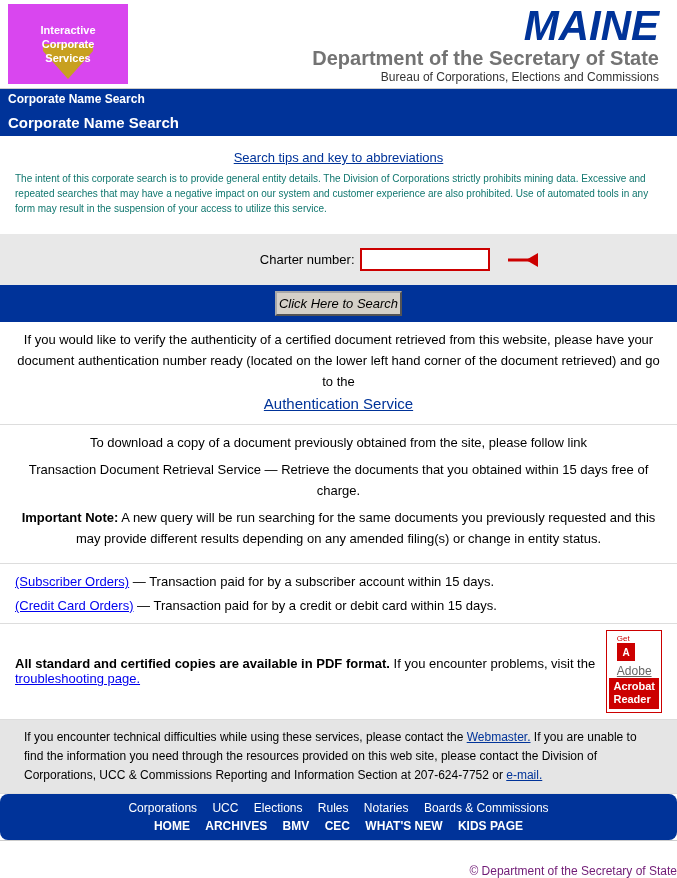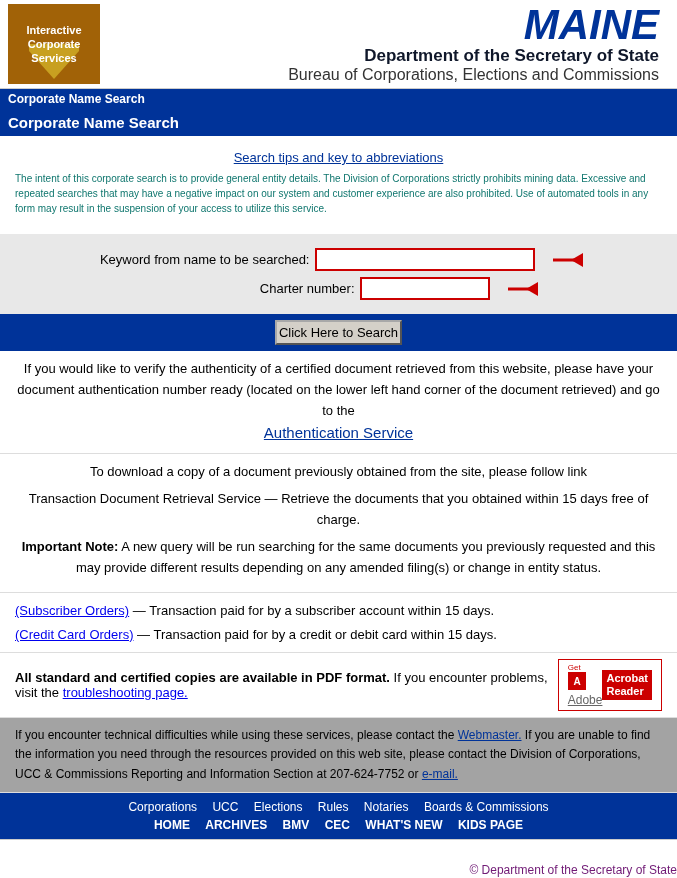--- a/index.html
+++ b/index.html
@@ -12,23 +12,23 @@
 
     
     .header {
       display: flex;
       align-items: center;
       background: #fff;
       border-bottom: 1px solid #ccc;
       padding: 4px 8px;
     }
     .header-logo {
-      width: 92px;
+      width: 120px;
       height: 80px;
-      background: #a16207;
+      background: #d946ef;
       display: flex;
       align-items: center;
       justify-content: center;
       flex-shrink: 0;
       position: relative;
       overflow: hidden;
     }
     .logo-text {
       color: #fff;
       font-size: 11px;
@@ -55,27 +55,27 @@
       padding-right: 10px;
     }
     .header-maine {
       color: #003399;
       font-size: 42px;
       font-weight: bold;
       font-style: italic;
       line-height: 1;
     }
     .header-dept {
-      color: #0f172a;
-      font-size: 17px;
+      color: #737373;
+      font-size: 20px;
       font-weight: bold;
     }
     .header-bureau {
       color: #333;
-      font-size: 16px;
+      font-size: 12px;
     }
 
     
     .nav-breadcrumb {
       background: #003399;
       color: #fff;
       font-size: 12px;
       font-weight: bold;
       padding: 3px 8px;
     }
@@ -184,20 +184,21 @@
       justify-content: center;
       padding: 6px;
     }
     .search-button {
       background: #d4d0c8;
       border: 2px outset #a8a8a8;
       padding: 3px 2px;
       font-size: 13px;
       cursor: pointer;
       font-weight: normal;
+      font-style: italic;
     }
 
     
     .info-section {
       padding: 8px 12px;
       text-align: center;
       font-size: 13px;
       line-height: 1.6;
       border-bottom: 1px solid #ddd;
     }
@@ -249,23 +250,24 @@
       font-size: 13px;
       flex: 1;
     }
     .acrobat-text strong {
       font-weight: bold;
     }
     .acrobat-badge {
       display: flex;
       align-items: center;
       border: 1px solid #cc0000;
-      padding: 3px 9px;
+      padding: 3px 2px;
       margin-left: 10px;
       flex-shrink: 0;
+      flex-direction: column;
     }
     .acrobat-adobe {
       color: #cc0000;
       font-size: 10px;
       font-weight: bold;
       margin-right: 4px;
     }
     .acrobat-reader {
       background: #cc0000;
       color: #fff;
@@ -275,38 +277,39 @@
       line-height: 1.2;
     }
     .acrobat-get {
       font-size: 8px;
       color: #cc0000;
       display: block;
     }
 
     
     .contact-section {
-      padding: 8px 15px;
+      padding: 8px 24px;
       font-size: 12px;
       line-height: 1.6;
       border-bottom: 1px solid #ddd;
-      background: #a3a3a3;
+      background: #e5e5e5;
     }
     .contact-section a {
       color: #003399;
       text-decoration: underline;
     }
 
     
     .bottom-nav {
       background: #003399;
       color: #fff;
       text-align: center;
       padding: 5px 0;
       font-size: 12px;
+      border-radius: 8px;
     }
     .bottom-nav-row1, .bottom-nav-row2 {
       padding: 2px 0;
     }
     .bottom-nav a, .bottom-nav span {
       color: #fff;
       text-decoration: none;
       margin: 0 6px;
       font-size: 12px;
     }
@@ -358,27 +361,20 @@
   <div class="search-tips-link">
     <a href="#">Search tips and key to abbreviations</a>
   </div>
 
   <p class="intro-text">The intent of this corporate search is to provide general entity details. The Division of Corporations strictly prohibits mining data. Excessive and repeated searches that may have a negative impact on our system and customer experience are also prohibited. Use of automated tools in any form may result in the suspension of your access to utilize this service.</p>
 
 </div>
 
 <div class="form-section">
 
-  <div class="form-row">
-    <label class="form-label">Keyword from name to be searched:</label>
-    <div class="form-input-wrap">
-      <input type="text" class="form-input keyword-input" placeholder="" style="">
-      <span class="arrow-icon"></span>
-    </div>
-  </div>
 
   <div class="form-row">
     <label class="form-label">Charter number:</label>
     <div class="form-input-wrap">
       <input type="text" class="form-input charter-input" placeholder="" style="">
       <span class="arrow-icon"></span>
     </div>
   </div>
 </div>
 

